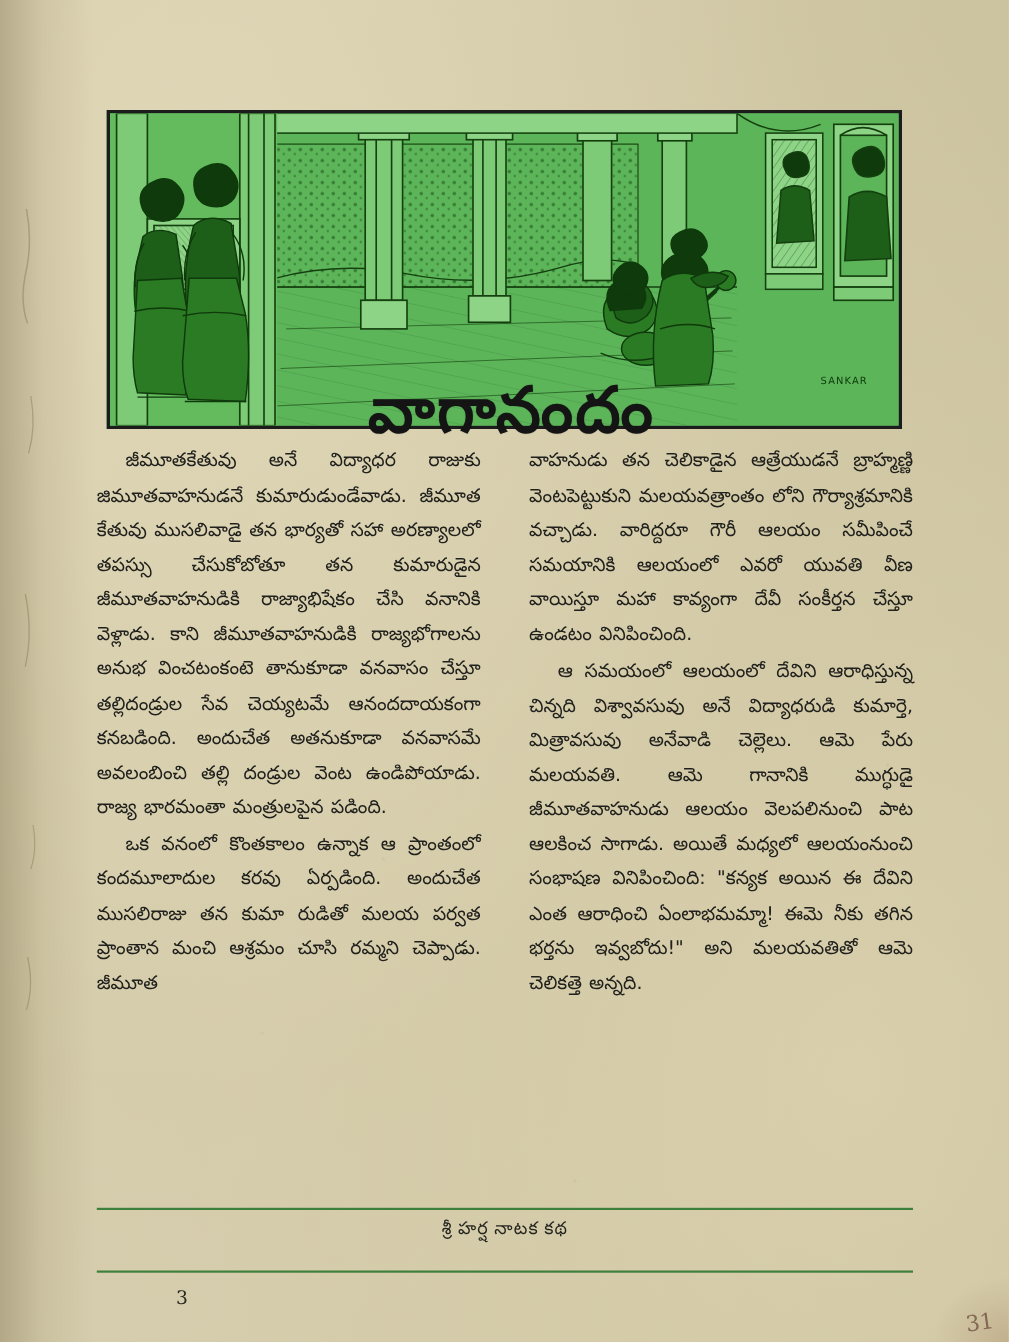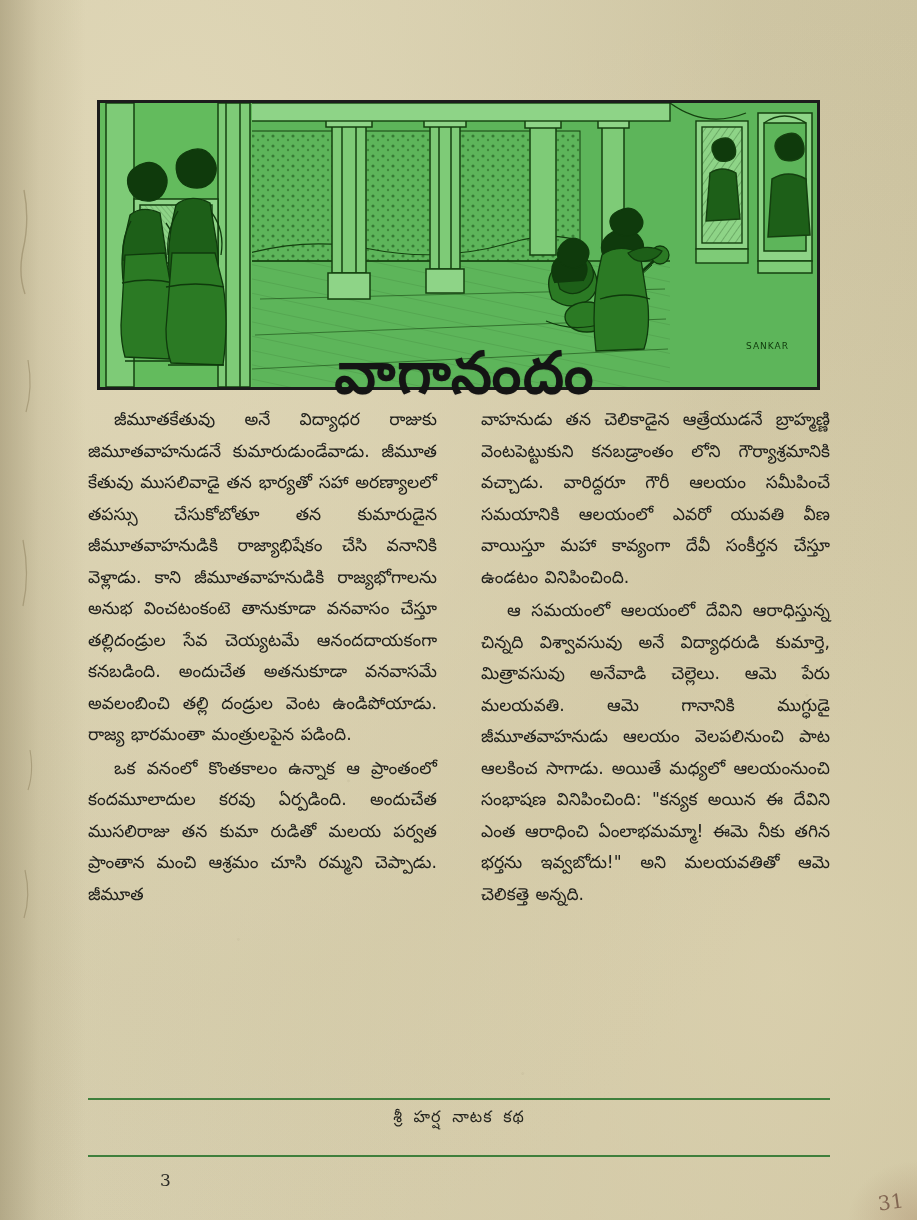--- a/index.html
+++ b/index.html
@@ -126,21 +126,21 @@
     background: #3f7f3c;
   }
   .rule.top { top: 1098px; }
   .rule.bottom { top: 1155px; }
   .footer-note {
     position: absolute;
     left: 88px;
     top: 1108px;
     width: 742px;
     text-align: center;
-    font-family: Liberation Mono, monospace;
+    font-family: Liberation Serif, serif;
     font-size: 16px;
     color: #25251f;
     letter-spacing: 1px;
   }
   .page-number {
     position: absolute;
     left: 160px;
     top: 1170px;
     font-family: "DejaVu Serif", serif;
     font-size: 17px;
@@ -311,21 +311,21 @@
   <div class="title-band">
     <div class="title-text">వాగానందం</div>
   </div>
 
   <div class="columns">
     <div class="col">
       <p class="indent">జీమూతకేతువు అనే విద్యాధర రాజుకు జిమూతవాహనుడనే కుమారుడుండేవాడు. జీమూత కేతువు ముసలివాడై తన భార్యతో సహా అరణ్యాలలో తపస్సు చేసుకోబోతూ తన కుమారుడైన జీమూతవాహనుడికి రాజ్యాభిషేకం చేసి వనానికి వెళ్లాడు. కాని జీమూతవాహనుడికి రాజ్యభోగాలను అనుభ వించటంకంటె తానుకూడా వనవాసం చేస్తూ తల్లిదండ్రుల సేవ చెయ్యటమే ఆనందదాయకంగా కనబడింది. అందుచేత అతనుకూడా వనవాసమే అవలంబించి తల్లి దండ్రుల వెంట ఉండిపోయాడు. రాజ్య భారమంతా మంత్రులపైన పడింది.</p>
       <p class="indent">ఒక వనంలో కొంతకాలం ఉన్నాక ఆ ప్రాంతంలో కందమూలాదుల కరవు ఏర్పడింది. అందుచేత ముసలిరాజు తన కుమా రుడితో మలయ పర్వత ప్రాంతాన మంచి ఆశ్రమం చూసి రమ్మని చెప్పాడు. జీమూత</p>
     </div>
     <div class="col">
-      <p>వాహనుడు తన చెలికాడైన ఆత్రేయుడనే బ్రాహ్మణ్ణి వెంటపెట్టుకుని కనబడ్రాంతం లోని గౌర్యాశ్రమానికి వచ్చాడు. వారిద్దరూ గౌరీ ఆలయం సమీపించే సమయానికి ఆలయంలో ఎవరో యువతి వీణ వాయిస్తూ మహా కావ్యంగా దేవీ సంకీర్తన చేస్తూ ఉండటం వినిపించింది.</p>
+      <p>వాహనుడు తన చెలికాడైన ఆత్రేయుడనే బ్రాహ్మణ్ణి వెంటపెట్టుకుని మలయవత్రాంతం లోని గౌర్యాశ్రమానికి వచ్చాడు. వారిద్దరూ గౌరీ ఆలయం సమీపించే సమయానికి ఆలయంలో ఎవరో యువతి వీణ వాయిస్తూ మహా కావ్యంగా దేవీ సంకీర్తన చేస్తూ ఉండటం వినిపించింది.</p>
       <p class="indent">ఆ సమయంలో ఆలయంలో దేవిని ఆరాధిస్తున్న చిన్నది విశ్వావసువు అనే విద్యాధరుడి కుమార్తె, మిత్రావసువు అనేవాడి చెల్లెలు. ఆమె పేరు మలయవతి. ఆమె గానానికి ముగ్ధుడై జీమూతవాహనుడు ఆలయం వెలపలినుంచి పాట ఆలకించ సాగాడు. అయితే మధ్యలో ఆలయంనుంచి సంభాషణ వినిపించింది: "కన్యక అయిన ఈ దేవిని ఎంత ఆరాధించి ఏంలాభమమ్మా! ఈమె నీకు తగిన భర్తను ఇవ్వబోదు!" అని మలయవతితో ఆమె చెలికత్తె అన్నది.</p>
     </div>
   </div>
 
   <div class="rule top"></div>
   <div class="footer-note">శ్రీ హర్ష నాటక కథ</div>
   <div class="rule bottom"></div>
   <div class="page-number">3</div>
 
   <div class="corner-smudge"></div>

